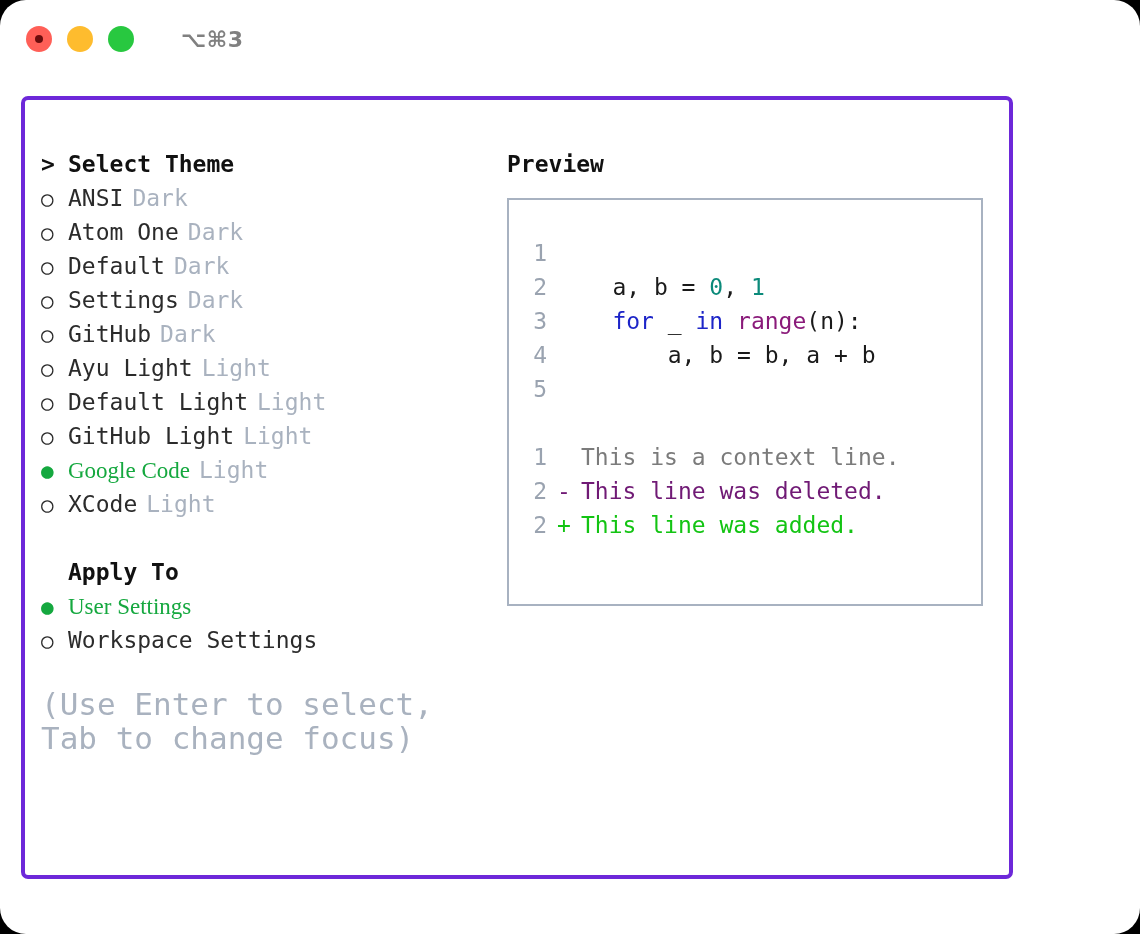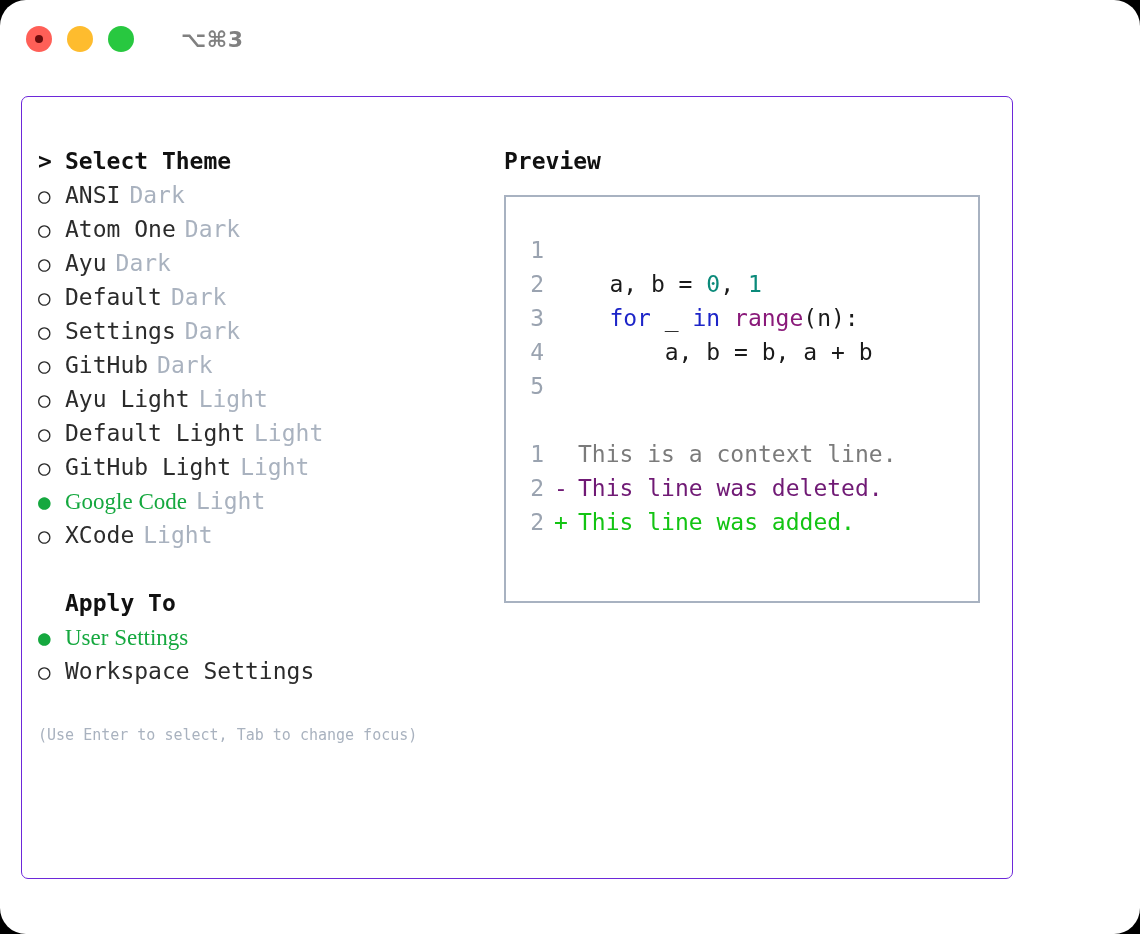--- a/index.html
+++ b/index.html
@@ -63,21 +63,21 @@
     font-family: "DejaVu Sans", "Liberation Sans", sans-serif;
   }
 
   
   #panel {
     position: absolute;
     left: 21px;
     top: 96px;
     width: 992px;
     height: 783px;
-    border: 1px solid #6d28d9;
+    border: 4px solid #6d28d9;
     border-radius: 7px;
     box-sizing: border-box;
     background: #ffffff;
   }
 
   #panel-inner {
     position: absolute;
     left: 0; top: 0;
     width: 100%;
     height: 100%;
@@ -132,21 +132,21 @@
   .suffix {
     color: #a9b2bf;
     margin-left: 9px;
   }
   .spacer-row {
     height: 34px;
   }
 
   #hint {
     margin-top: 30px;
-    font-size: 15px;
+    font-size: 31px;
     line-height: 34px;
     color: #a9b2bf;
     width: 420px;
   }
 
   
   #right-col {
     flex: 1;
     padding: 47px 8px 0 12px;
     box-sizing: border-box;
@@ -219,21 +219,20 @@
 
       <div id="left-col">
 
         <div class="row">
           <span class="marker marker-caret">&gt;</span><span class="label label-heading">Select Theme</span>
         </div>
 
         <div id="theme-items">
             <div class="row"><span class="marker radio-off">○</span><span class="label">ANSI</span><span class="suffix">Dark</span></div>
             <div class="row"><span class="marker radio-off">○</span><span class="label">Atom One</span><span class="suffix">Dark</span></div>
-            <div class="row"><span class="marker radio-off">○</span><span class="label">Ayu</span><span class="suffix">Dark</span></div>
             <div class="row"><span class="marker radio-off">○</span><span class="label">Default</span><span class="suffix">Dark</span></div>
             <div class="row"><span class="marker radio-off">○</span><span class="label">Settings</span><span class="suffix">Dark</span></div>
             <div class="row"><span class="marker radio-off">○</span><span class="label">GitHub</span><span class="suffix">Dark</span></div>
             <div class="row"><span class="marker radio-off">○</span><span class="label">Ayu Light</span><span class="suffix">Light</span></div>
             <div class="row"><span class="marker radio-off">○</span><span class="label">Default Light</span><span class="suffix">Light</span></div>
             <div class="row"><span class="marker radio-off">○</span><span class="label">GitHub Light</span><span class="suffix">Light</span></div>
             <div class="row"><span class="marker radio-on">●</span><span class="label label-selected">Google Code</span><span class="suffix">Light</span></div>
             <div class="row"><span class="marker radio-off">○</span><span class="label">XCode</span><span class="suffix">Light</span></div>
           </div>
 

